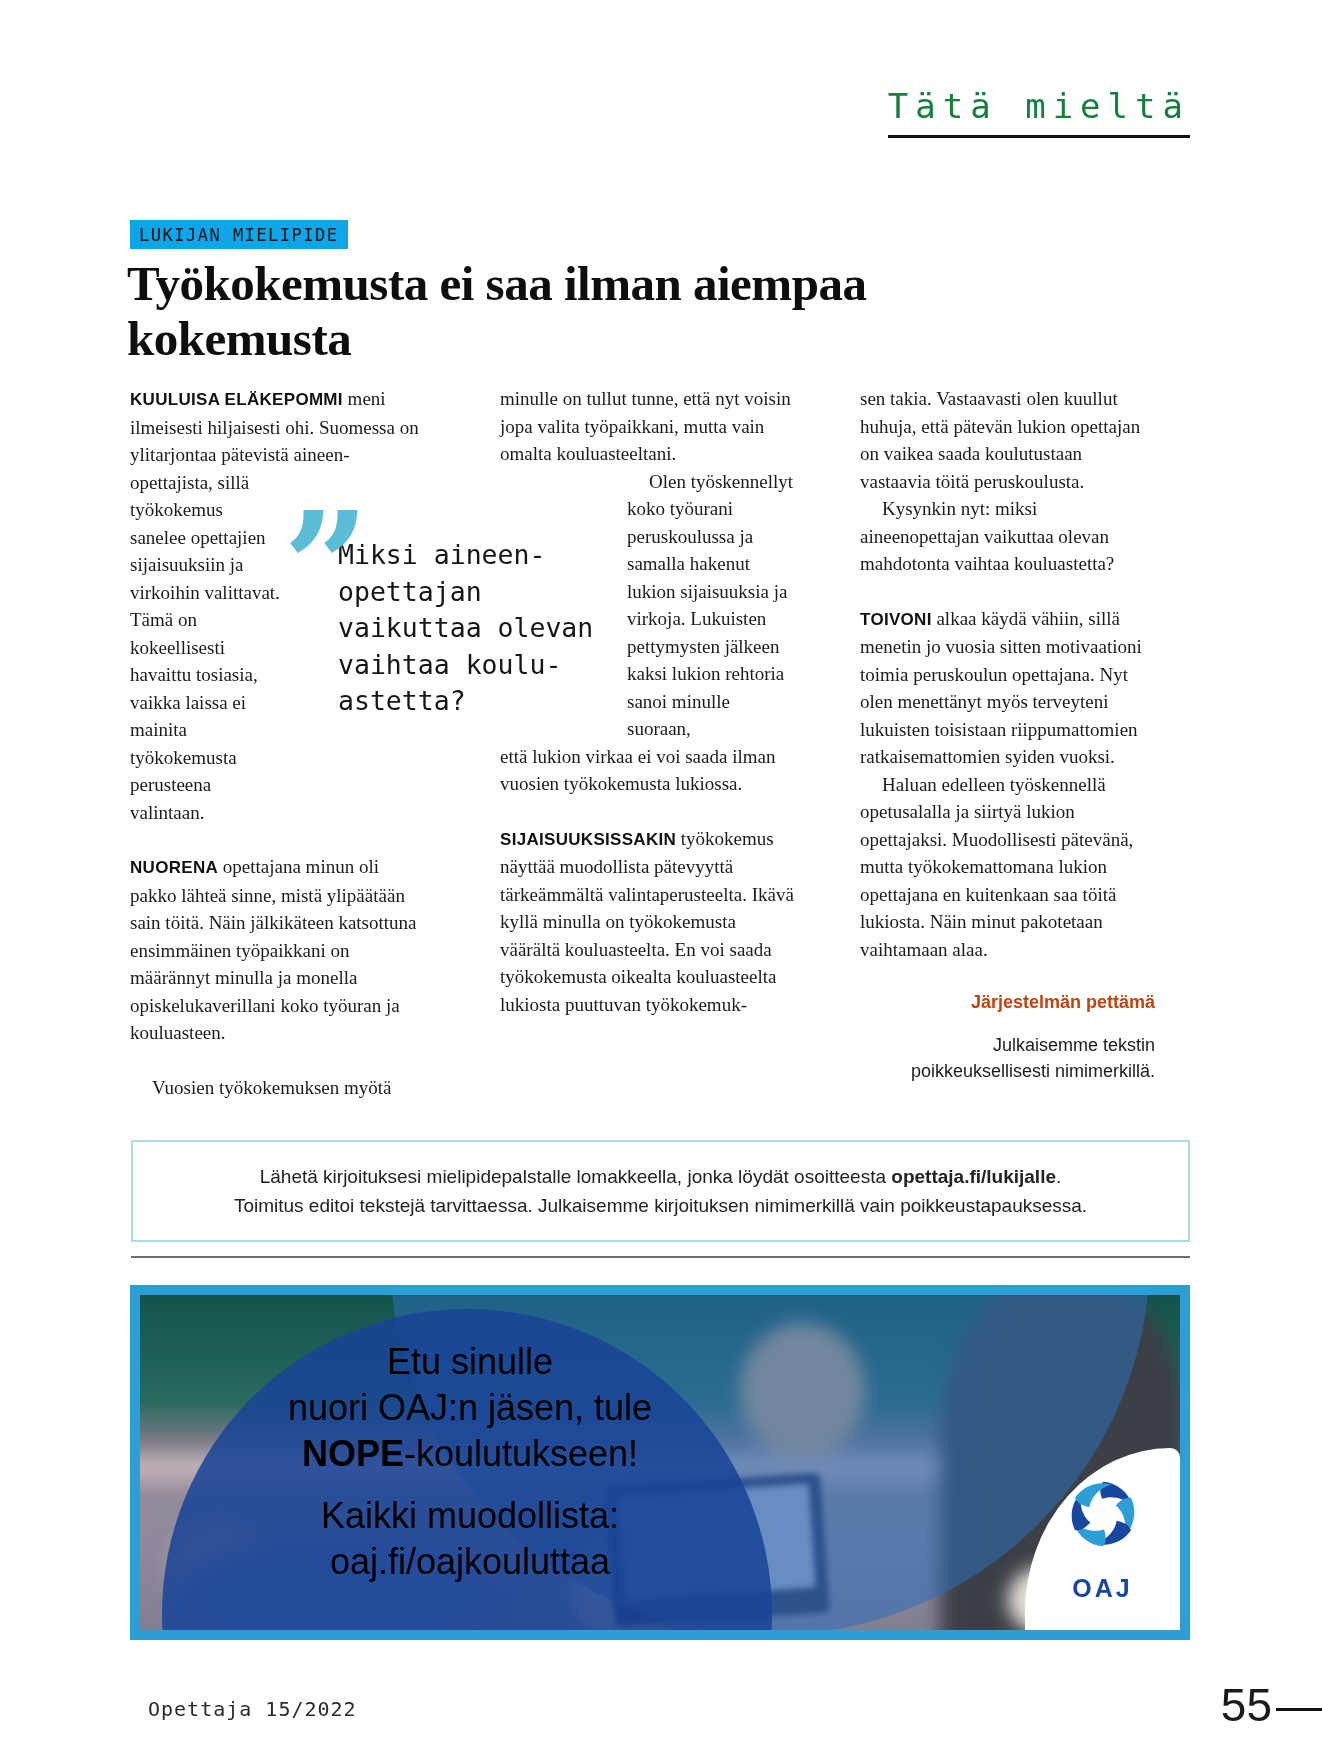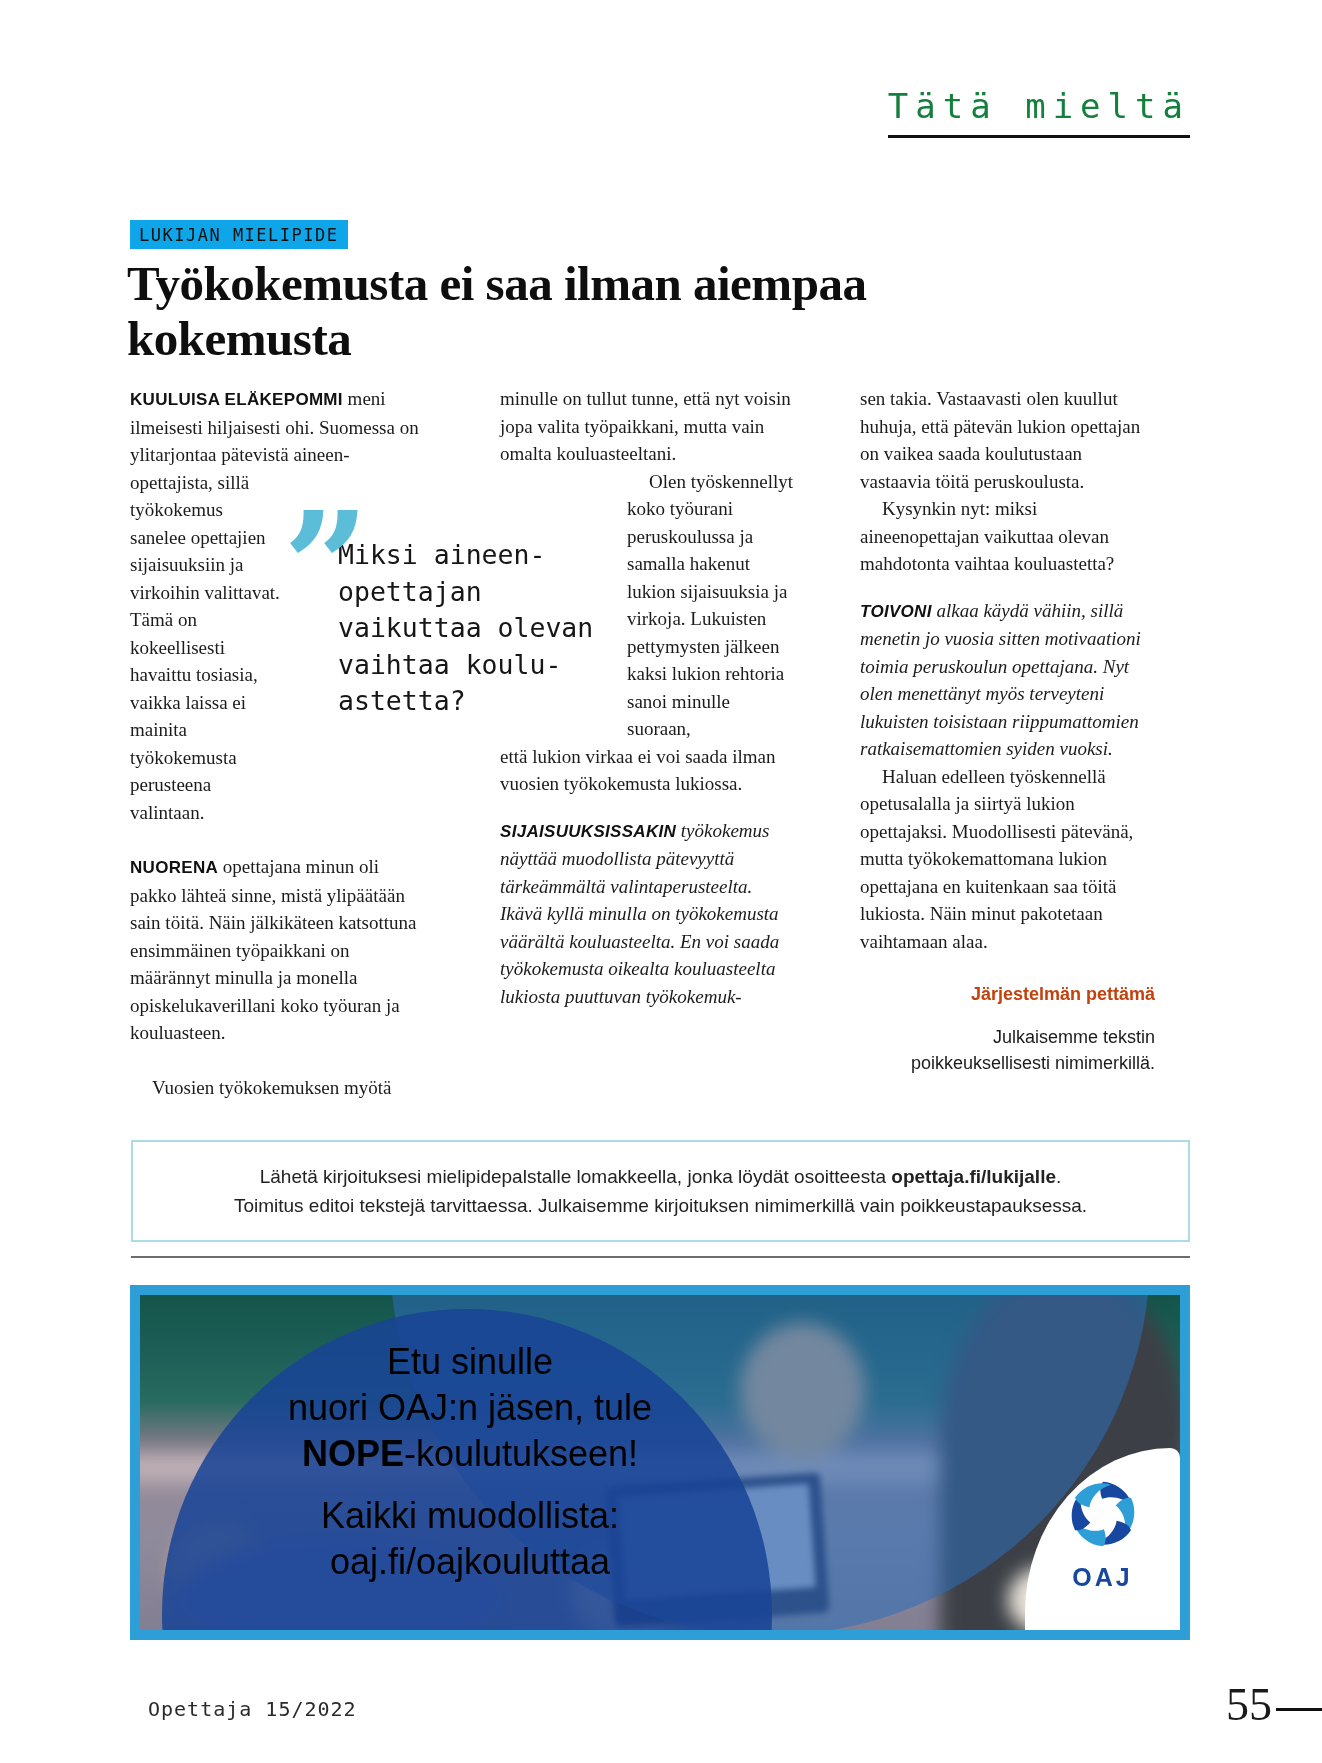--- a/index.html
+++ b/index.html
@@ -22,21 +22,21 @@
     line-height:55px; letter-spacing:-0.5px; color:#0e0e0e; }
 
   
   .columns { position:absolute; top:385px; left:130px; width:1025px; height:720px; }
   .col { position:absolute; top:0; width:295px; font-size:19px; line-height:27.5px; }
   .col1 { left:0; }
   .col2 { left:370px; }
   .col3 { left:730px; }
 
   .para  { margin:0 0 27px 0; }
-  .para2 { margin:19px 0 0 0;font-style:italic; }
+  .para2 { margin:27px 0 0 0; }
   .cont  { margin:0; }
   .indent { text-indent:22px; }
   .lead { font-family:"Liberation Sans", sans-serif; font-weight:700; font-size:17px;
           letter-spacing:0.3px; color:#111; }
   .narrow-left  { display:block; width:150px; }
   .narrow-right { display:block; width:168px; margin-left:127px; text-indent:22px; }
 
   
   .pull-quote { position:absolute; left:155px; top:152px; width:330px; }
   .qmark { position:absolute; left:-2px; top:-46px; font-family:"DejaVu Serif", serif;
@@ -82,27 +82,27 @@
   .circle-dark { position:absolute; left:22px; top:14px; width:610px; height:610px;
     border-radius:50%; background:rgba(24,68,150,0.86); }
   .ad-text { position:absolute; left:60px; top:44px; width:540px; text-align:center;
     font-family:"Liberation Sans", sans-serif; color:#000000; font-size:36px; line-height:46px; }
   .ad-gap { height:16px; }
   .ad-bold { font-weight:700; }
   .logo-blob { position:absolute; right:0; bottom:0; width:155px; height:182px;
     background:#ffffff; border-radius:150px 10px 0 0 / 170px 10px 0 0; text-align:center; }
   .logo-swirl { margin-top:28px; }
   .logo-text { font-family:"Liberation Sans", sans-serif; font-weight:700; font-size:25px;
-    letter-spacing:3px; color:#17479e; margin-top:7px; }
+    letter-spacing:3px; color:#17479e; margin-top:18px; }
 
   
   .footer-mag { position:absolute; left:148px; top:1697px;
     font-family:"DejaVu Sans Mono", monospace; font-size:20px; letter-spacing:1px; color:#2a2a2a; }
   .footer-page { position:absolute; right:50px; top:1678px;
-    font-family:Liberation Serif, serif; font-size:46px; color:#1a1a1a; }
+    font-family:Liberation Sans, sans-serif; font-size:46px; color:#1a1a1a; }
   .edge-dash { position:absolute; right:0; top:1708px; width:46px; height:3px; background:#111; }
 </style>
 </head>
 <body>
 
 <div class="section-header">Tätä mieltä</div>
 
 <div class="kicker">LUKIJAN MIELIPIDE</div>
 
 <h1 class="headline">Työkokemusta ei saa ilman aiempaa kokemusta</h1>

